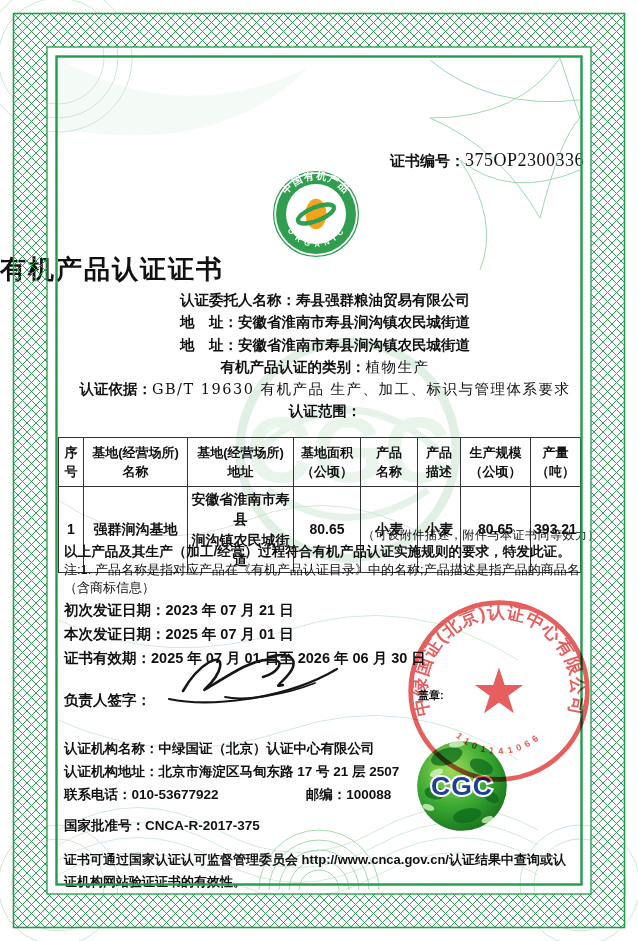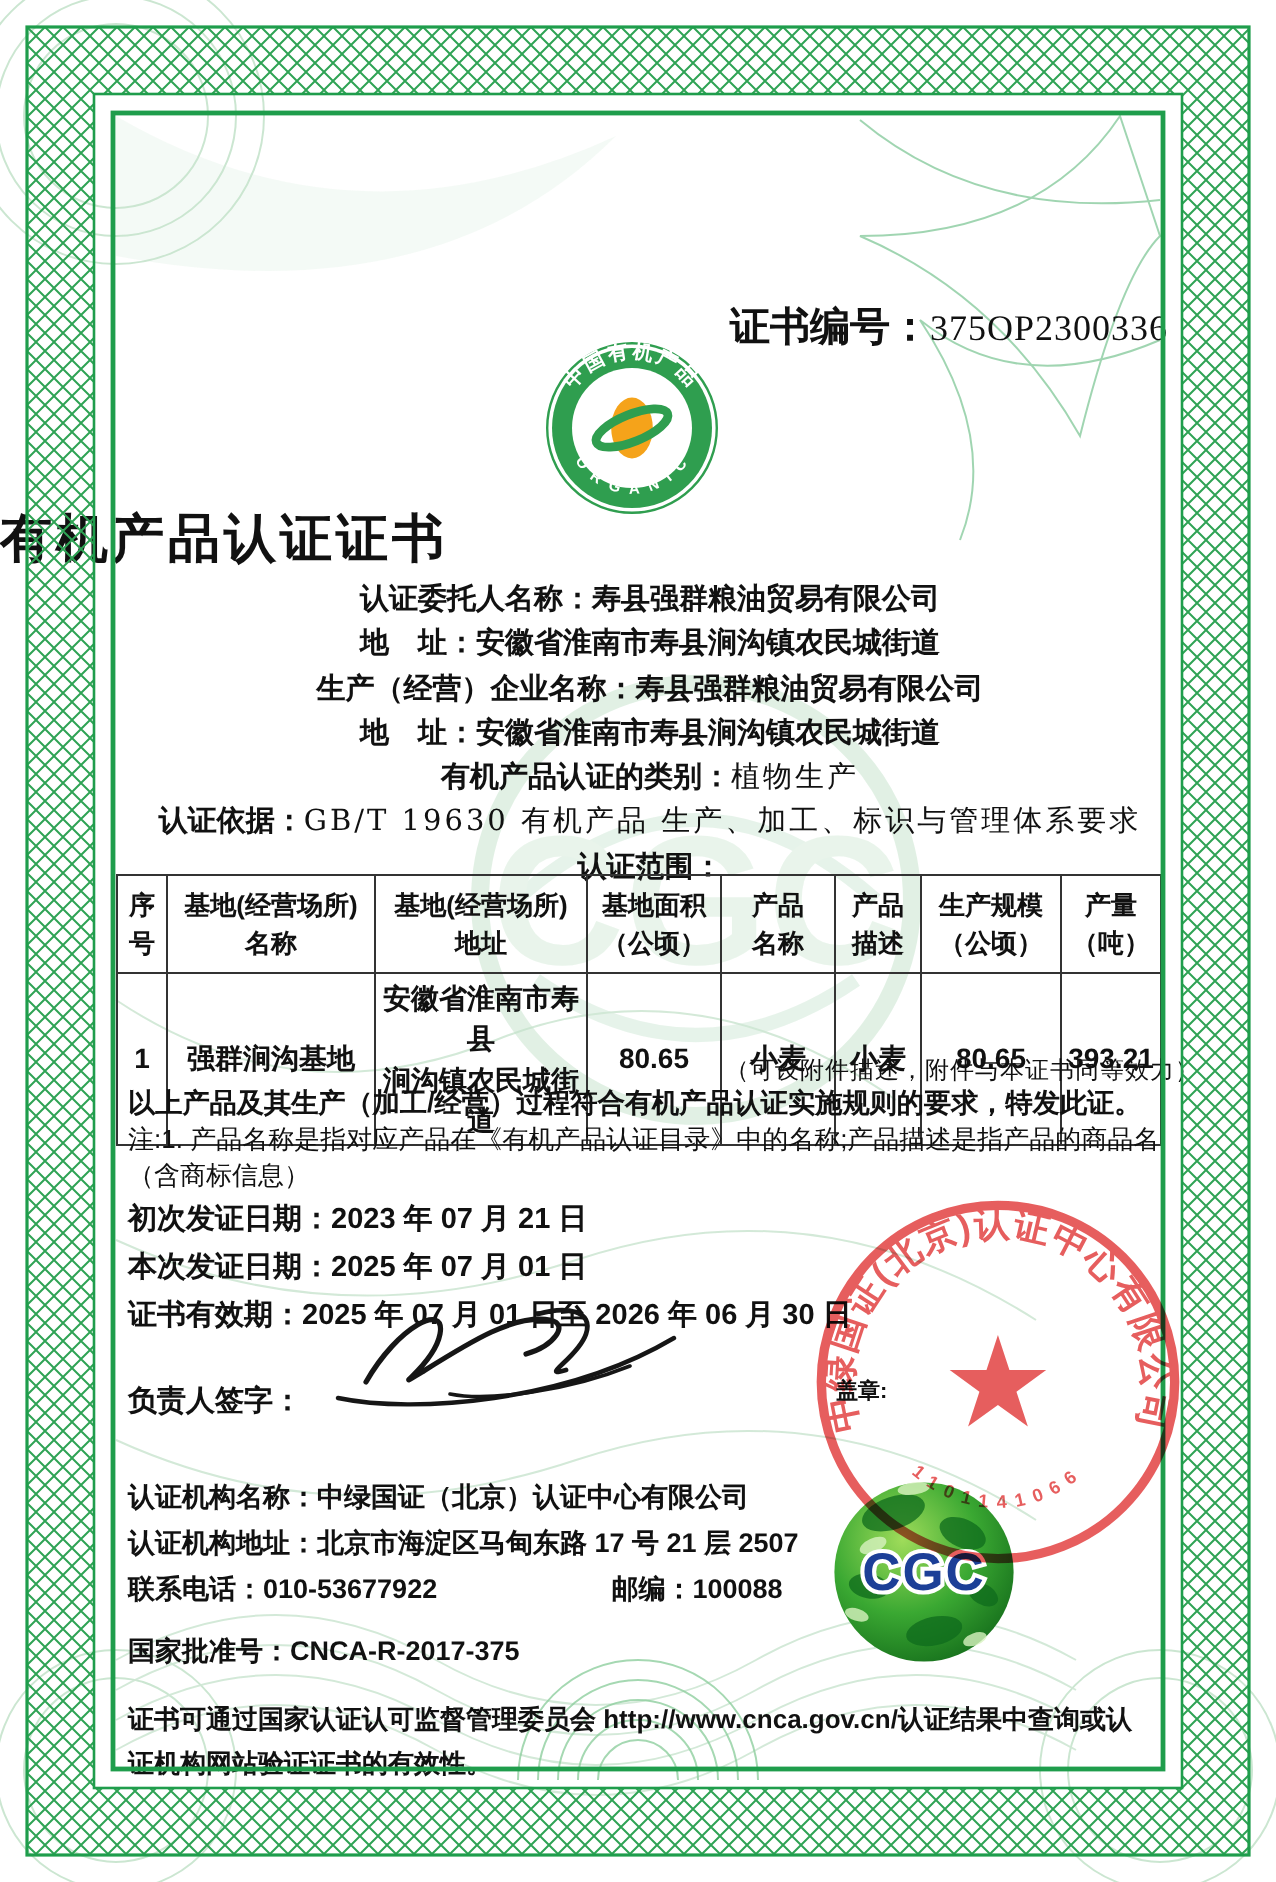--- a/index.html
+++ b/index.html
@@ -6,21 +6,21 @@
   .page{position:relative;width:638px;height:941px;background:#ffffff;overflow:hidden;
         font-family:"Liberation Sans","DejaVu Sans",sans-serif;color:#111;}
   .abs{position:absolute;}
   svg{display:block;}
   
   #border-svg{position:absolute;left:0;top:0;z-index:3;pointer-events:none;}
   #deco-svg{position:absolute;left:0;top:0;z-index:0;pointer-events:none;}
   #watermark{left:228px;top:330px;z-index:0;opacity:.5;}
   
   #certno{left:300px;top:150px;width:284px;text-align:right;z-index:2;}
-  #certno .lbl{font-weight:700;font-size:20px;}
+  #certno .lbl{font-weight:700;font-size:15px;}
   #certno .num{font-family:"Liberation Serif","DejaVu Serif",serif;font-size:18px;letter-spacing:.5px;}
   #org-logo{left:272px;top:170px;z-index:2;}
   #title{left:0;top:252px;width:638px;text-align:left;font-size:26px;font-weight:700;
          letter-spacing:2px;z-index:2;}
   
   #fields{left:64px;top:289px;width:522px;z-index:2;text-align:center;}
   .fline{line-height:22.3px;font-size:14.5px;font-weight:700;white-space:nowrap;}
   .kai{font-family:"DejaVu Serif","Liberation Serif",serif;font-weight:400;letter-spacing:1.5px;}
   
   #scope-table{left:58px;top:437px;z-index:2;border-collapse:collapse;table-layout:fixed;width:522px;}
@@ -127,21 +127,20 @@
     </text>
     <ellipse cx="55" cy="55" rx="13" ry="19" fill="#f5a31a"></ellipse>
     <ellipse cx="55" cy="55" rx="24" ry="8.5" fill="none" stroke="#2f9e4f" stroke-width="5.5" transform="rotate(-22 55 55)"></ellipse>
   </svg>
 
   <div id="title" class="abs">有机产品认证证书</div>
 
   <div id="fields" class="abs">
     <div class="fline"><span>认证委托人名称：</span><span>寿县强群粮油贸易有限公司</span></div>
     <div class="fline"><span>地　址：</span><span>安徽省淮南市寿县涧沟镇农民城街道</span></div>
-    <div class="fline"><span>生产（经营）企业名称：</span><span>寿县强群粮油贸易有限公司</span></div>
     <div class="fline"><span>地　址：</span><span>安徽省淮南市寿县涧沟镇农民城街道</span></div>
     <div class="fline"><span>有机产品认证的类别：</span><span class="kai">植物生产</span></div>
     <div class="fline"><span>认证依据：</span><span class="kai">GB/T 19630 有机产品 生产、加工、标识与管理体系要求</span></div>
     <div class="fline"><span>认证范围：</span></div>
   </div>
 
   <table id="scope-table" class="abs">
     <colgroup>
       <col style="width:25px">
         <col style="width:104px">

